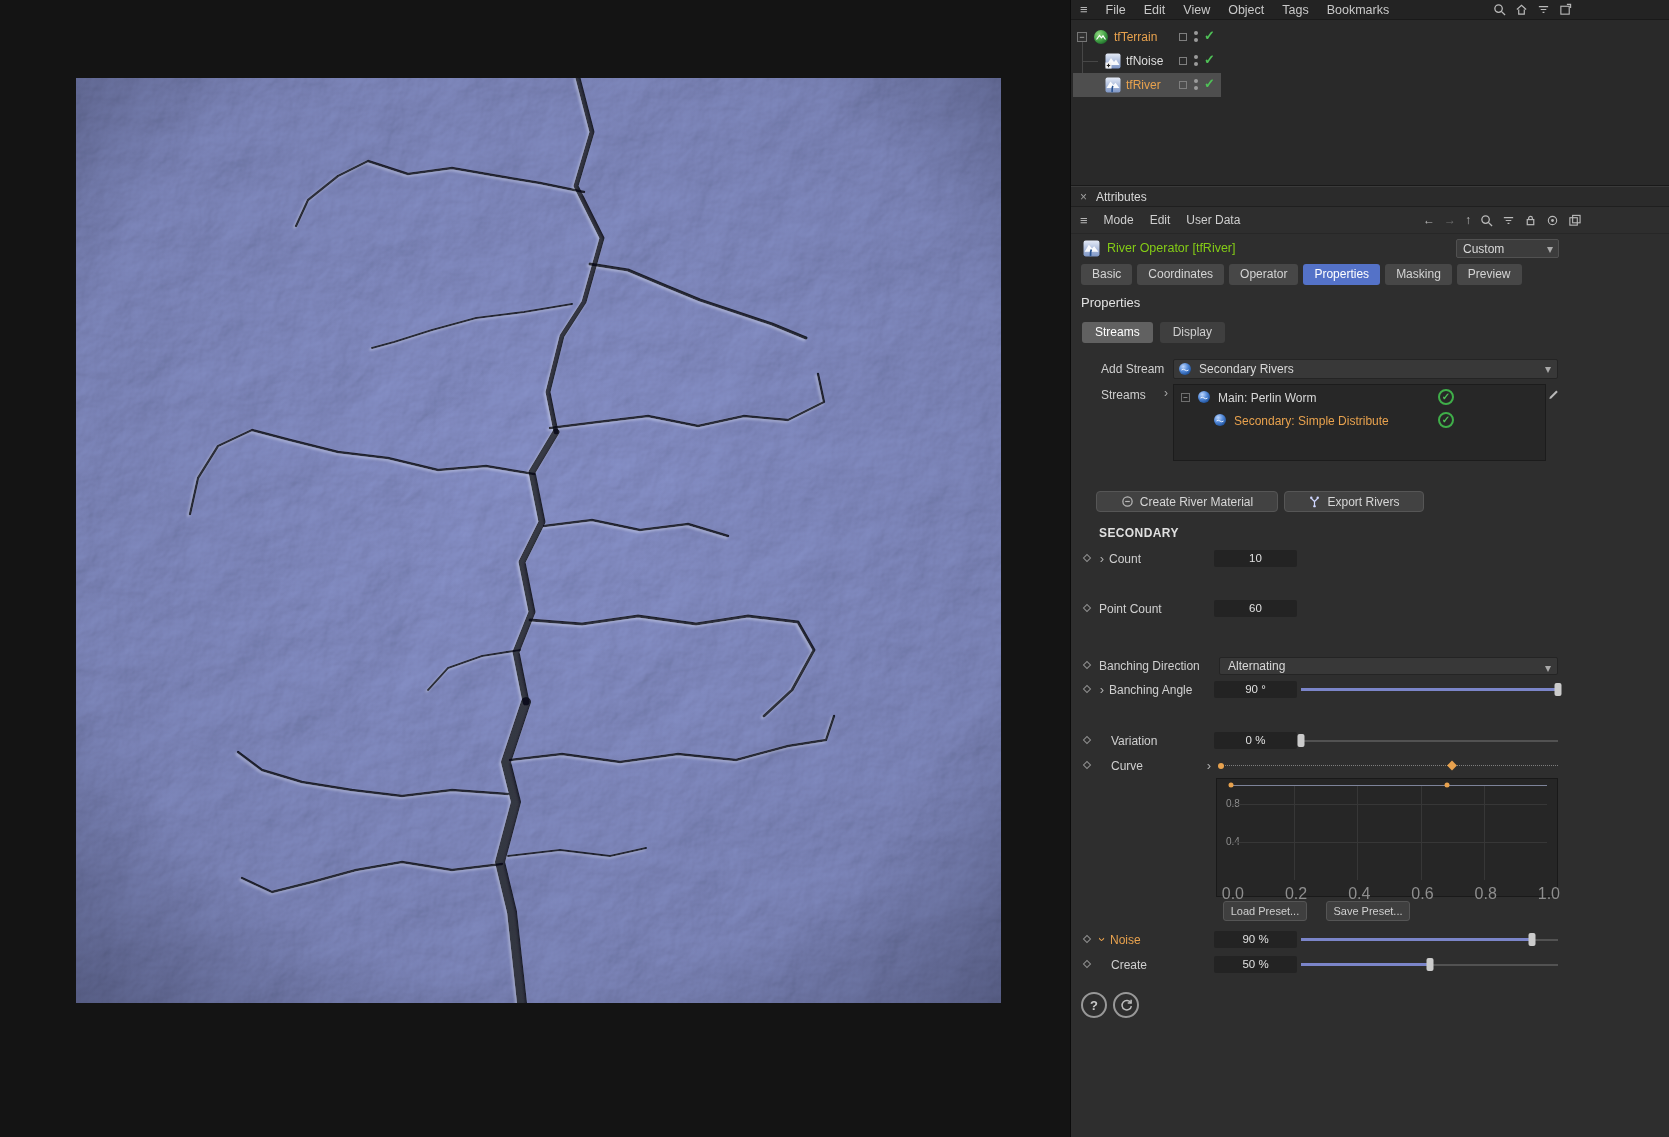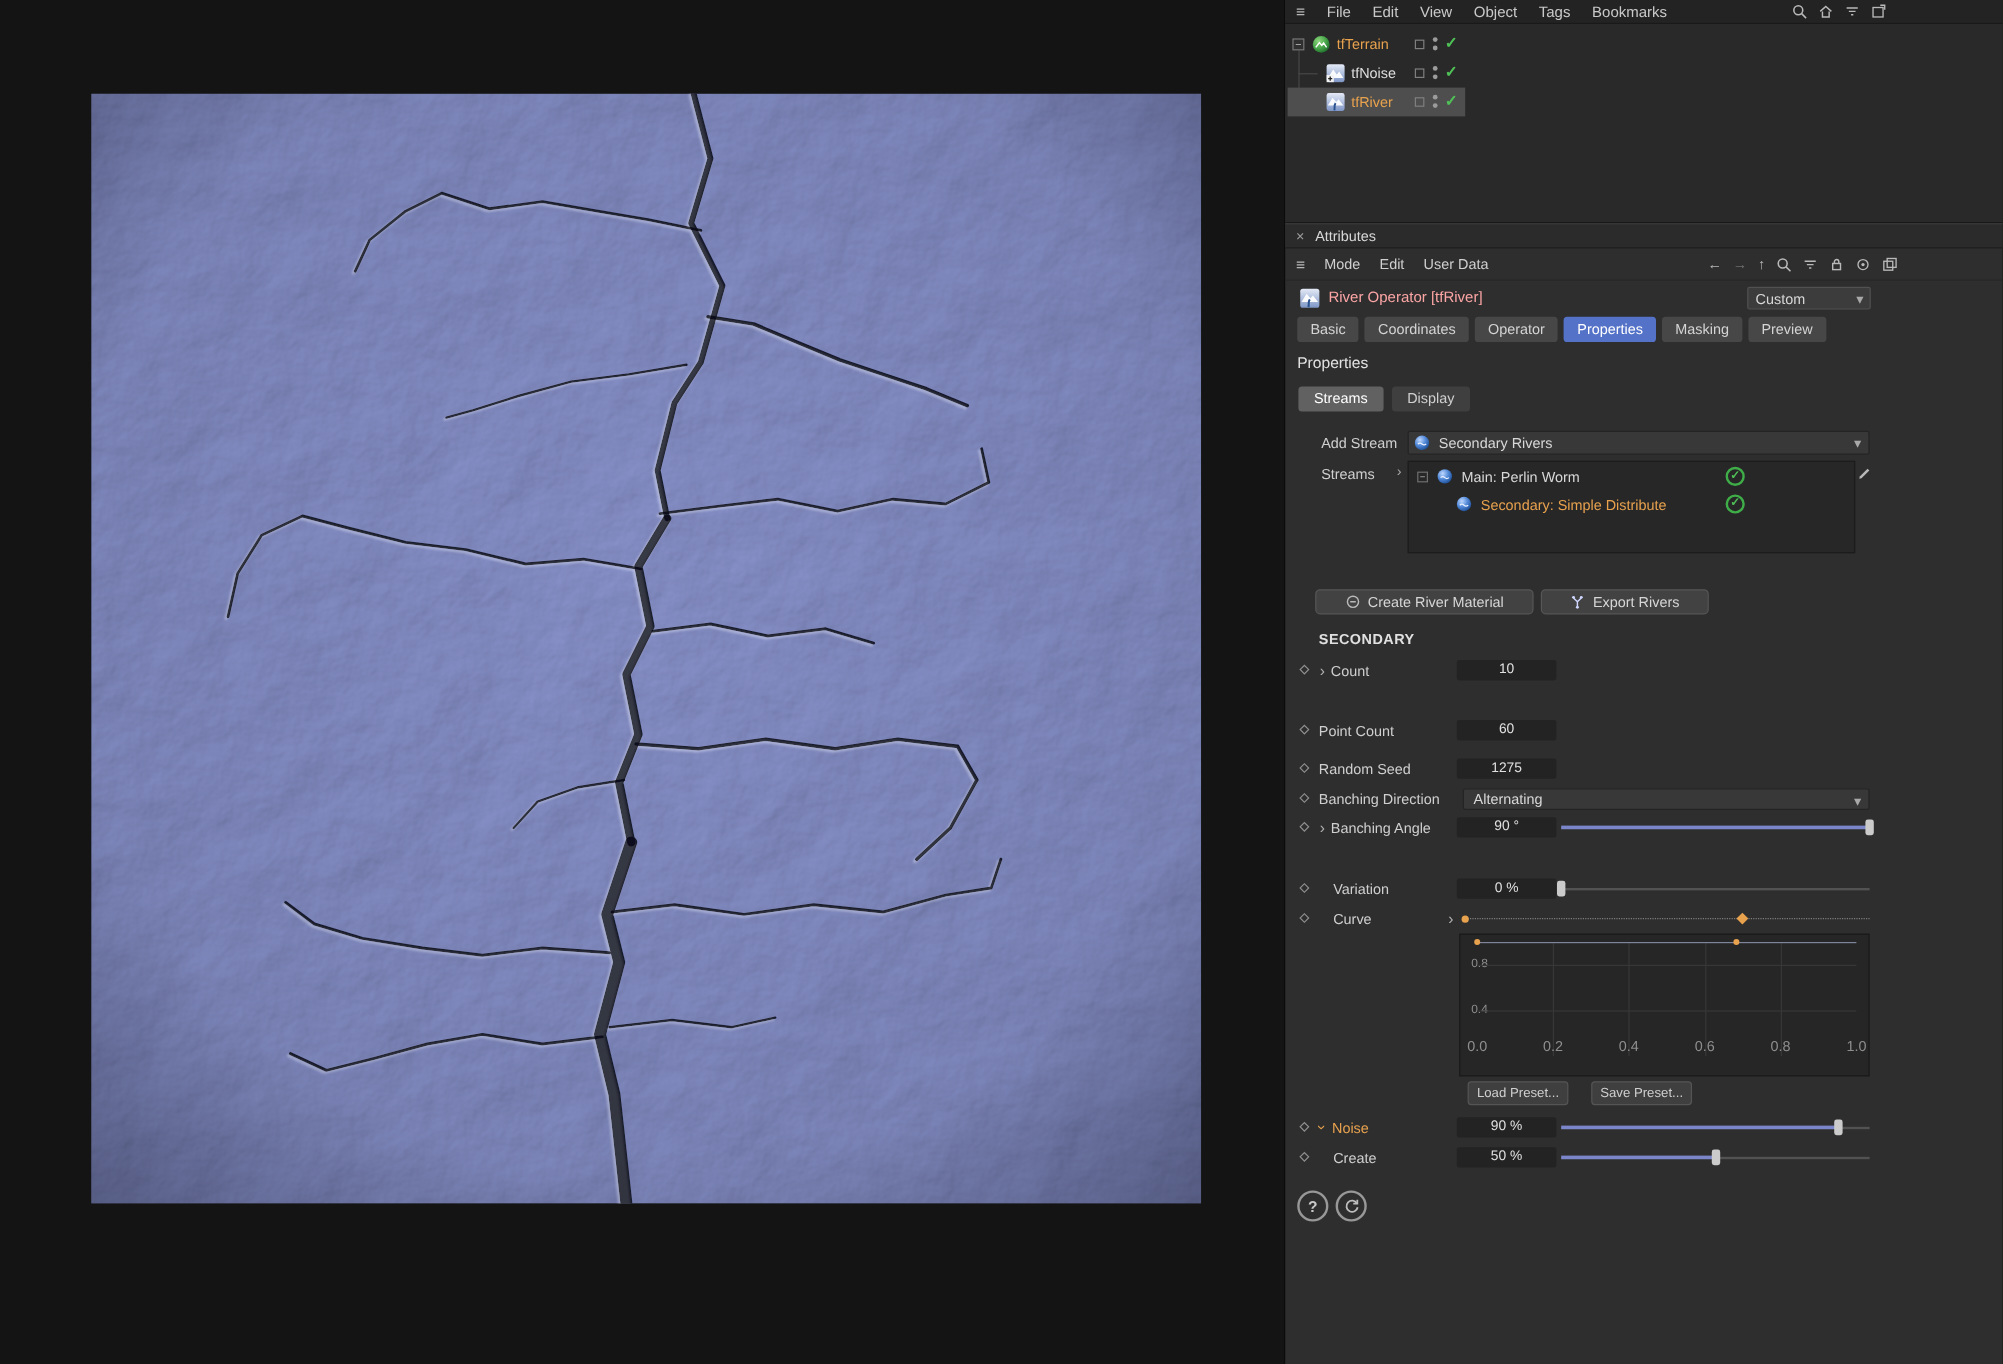--- a/index.html
+++ b/index.html
@@ -51,21 +51,21 @@
     align-items:center;gap:16px;padding-left:9px;color:#cfcfcf;border-bottom:1px solid #272727}
   .am-icons{position:absolute;left:352px;top:6px;display:flex;gap:9px;align-items:center;
     color:#b9b9b9;font-size:12px;line-height:14px}
   .am-icons .dim{color:#6e6e6e}
   .am-icons svg{width:13px;height:13px;display:block}
 
   
   .op-row{position:absolute;left:0;top:237px;width:100%;height:24px}
   .op-icon{position:absolute;left:12px;top:3px;width:17px;height:17px}
   .op-icon svg{width:17px;height:17px;display:block}
-  .op-title{position:absolute;left:36px;top:4px;color:#fca5a5;font-size:12.5px}
+  .op-title{position:absolute;left:36px;top:4px;color:#84cc16;font-size:12.5px}
   .preset-dd{position:absolute;left:385px;top:2px;width:103px;height:19px;background:#3c3c3c;
     border:1px solid #515151;border-radius:2px;color:#d8d8d8;padding:2px 6px;font-size:12px}
   .preset-dd .chev{position:absolute;right:5px;top:2px;color:#a9a9a9}
 
   
   .tabs{position:absolute;left:10px;top:264px;display:flex;gap:5px}
   .tab{height:21px;line-height:21px;padding:0 11px;background:#474747;border-radius:3px;
     color:#d4d4d4;font-size:12px}
   .tab.active{background:#5472c8;color:#fff}
   .sec-head{position:absolute;left:10px;top:295px;color:#e2e2e2;font-size:13px}
@@ -128,21 +128,21 @@
   .ramp-dia{position:absolute;top:-4px;width:7px;height:7px;background:#e8a24e;
     transform:translateX(-50%) rotate(45deg)}
   .graph{position:absolute;left:145px;top:778px;width:342px;height:119px;background:#262626;
     border:1px solid #191919}
   .plot{position:absolute;left:14px;top:6px;width:316px;height:95px}
   .gv{position:absolute;top:0;height:95px;width:1px;background:#373737}
   .gh{position:absolute;left:0;width:316px;height:1px;background:#373737}
   .gline{position:absolute;left:0;top:0;width:316px;height:1px;background:#7e849a}
   .gpt{position:absolute;top:0;width:5px;height:5px;border-radius:50%;background:#e8a24e;
     transform:translate(-50%,-50%)}
-  .gx{position:absolute;top:80px;width:26px;text-align:center;color:#8e8e8e;font-size:12px;
+  .gx{position:absolute;top:100px;width:26px;text-align:right;color:#8e8e8e;font-size:16px;
     transform:translateX(-50%)}
   .gy{position:absolute;left:9px;color:#8e8e8e;font-size:10px}
   .pbtn{position:absolute;top:901px;height:20px;background:#3f3f3f;border:1px solid #555;
     border-radius:3px;color:#cfcfcf;font-size:11px;text-align:center;line-height:18px}
   #btn-load{left:152px;width:84px}
   #btn-save{left:255px;width:84px}
 
   
   .roundbtn{position:absolute;top:992px;width:26px;height:26px;border:2px solid #989898;
     border-radius:50%;color:#c9c9c9;display:flex;align-items:center;justify-content:center;
@@ -441,25 +441,20 @@
     <span class="vfield">10</span>
   </div>
 
 
   <div class="prow" style="top:599px">
     <span class="bullet"></span>
     <span class="plabel" style="left:28px">Point Count</span>
     <span class="vfield">60</span>
   </div>
 
-  <div class="prow" style="top:631px">
-    <span class="bullet"></span>
-    <span class="plabel" style="left:28px">Random Seed</span>
-    <span class="vfield">1275</span>
-  </div>
 
   <div class="prow" style="top:656px">
     <span class="bullet"></span>
     <span class="plabel" style="left:28px">Banching Direction</span>
     <span class="dd dir-dd">
       <span>Alternating</span>
       <span class="chev">▾</span>
     </span>
   </div>
 

